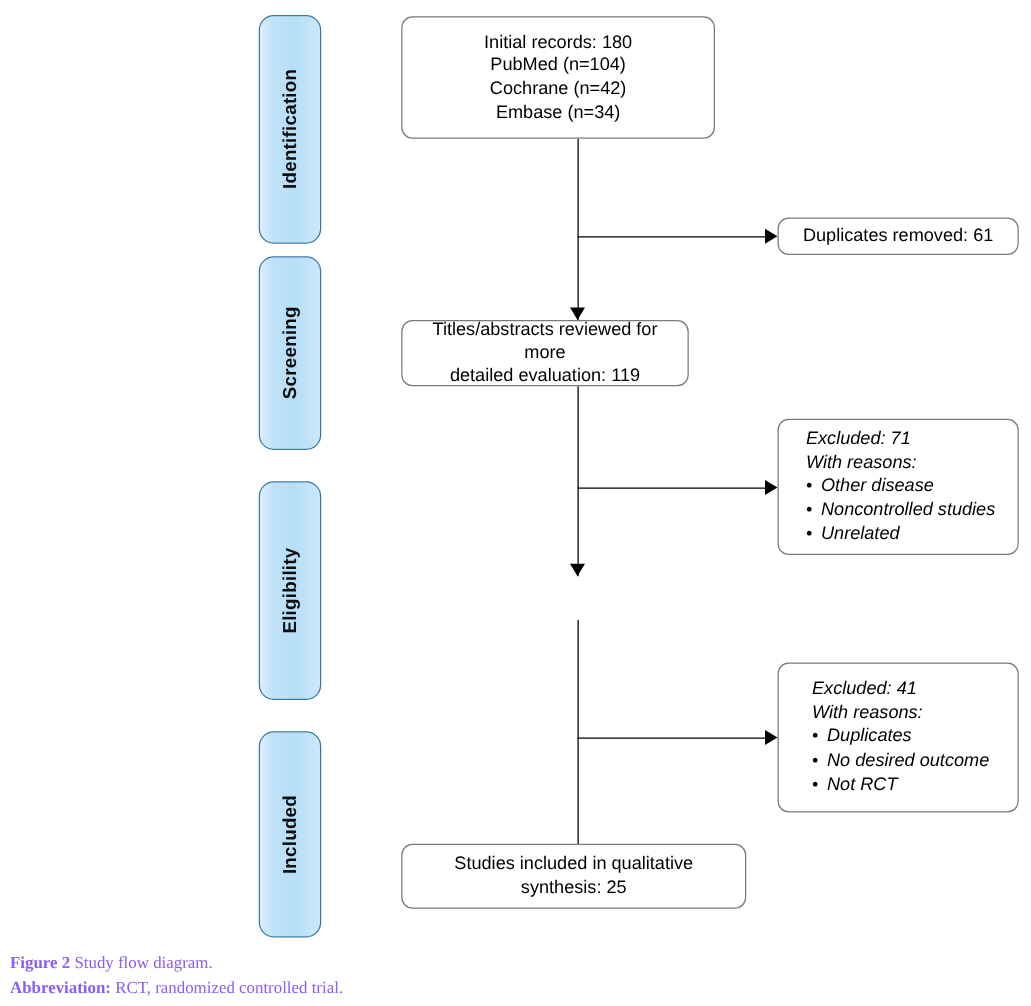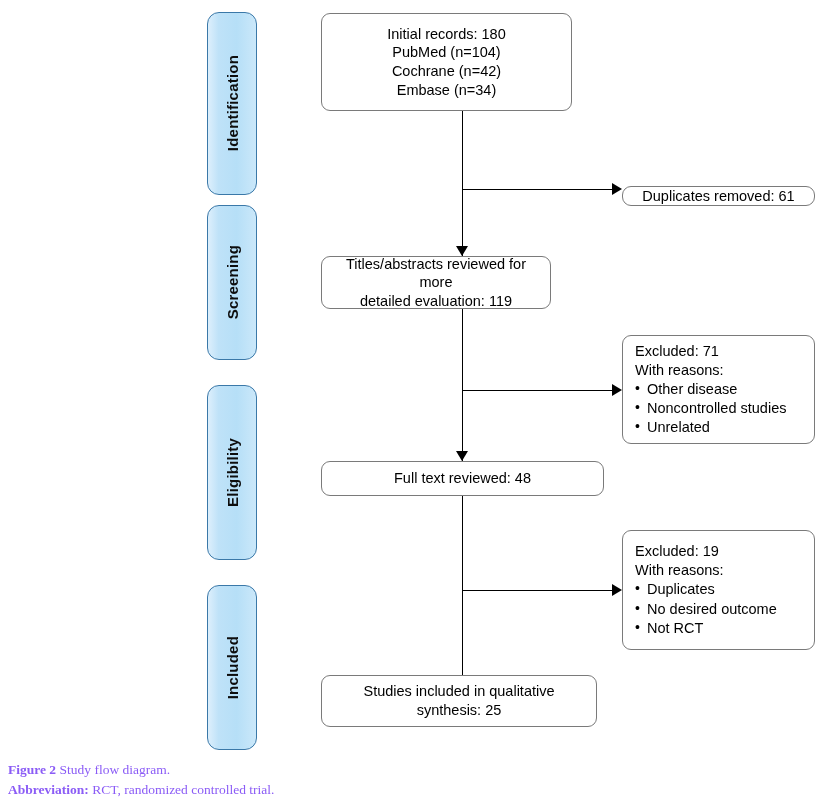--- a/index.html
+++ b/index.html
@@ -45,21 +45,21 @@
     justify-content:center;
     padding:4px 8px;
   }
   .flow-box .box-text{
     font-size:14.5px;
     line-height:1.28;
     text-align:center;
     white-space:pre-line;
     color:#000;
   }
-  .flow-box.left-aligned{justify-content:flex-start;}
+  .flow-box.left-aligned{justify-content:center;font-style:italic;}
 
   .excl-head{font-size:14.5px;line-height:1.32;white-space:pre-line;}
   .excl-list{list-style:none;margin:0;padding:0;}
   .excl-list li{
     font-size:14.5px;line-height:1.32;
     position:relative;padding-left:12px;white-space:nowrap;
   }
   .excl-list li::before{
     content:"\2022";
     position:absolute;left:0;top:-1px;font-size:14px;
@@ -130,48 +130,45 @@
   <div class="arrow-right" style="left:612px;top:584px;"></div>
   <div class="arrow-down" style="left:456px;top:685px;"></div>
 
   <div class="flow-box" style="left:321px;top:13px;width:251px;height:98px;">
     <span class="box-text">Initial records: 180
 PubMed (n=104)
 Cochrane (n=42)
 Embase (n=34)</span>
   </div>
 
-  <div class="flow-box" style="left:622px;top:186px;width:193px;height:20px;">
+  <div class="flow-box" style="left:622px;top:174px;width:193px;height:30px;">
     <span class="box-text">Duplicates removed: 61</span>
   </div>
 
   <div class="flow-box" style="left:321px;top:256px;width:230px;height:53px;">
     <span class="box-text">Titles/abstracts reviewed for more
 detailed evaluation: 119</span>
   </div>
 
   <div class="flow-box left-aligned" style="left:622px;top:335px;width:193px;height:109px;padding-left:12px;">
     <div>
       <div class="excl-head">Excluded: 71
 With reasons:</div>
       <ul class="excl-list">
         <li>Other disease</li>
         <li>Noncontrolled studies</li>
         <li>Unrelated</li>
       </ul>
     </div>
   </div>
 
-  <div class="flow-box" style="left:321px;top:461px;width:283px;height:35px;">
-    <span class="box-text">Full text reviewed: 48</span>
-  </div>
 
   <div class="flow-box left-aligned" style="left:622px;top:530px;width:193px;height:120px;padding-left:12px;">
     <div>
-      <div class="excl-head">Excluded: 19
+      <div class="excl-head">Excluded: 41
 With reasons:</div>
       <ul class="excl-list">
         <li>Duplicates</li>
         <li>No desired outcome</li>
         <li>Not RCT</li>
       </ul>
     </div>
   </div>
 
   <div class="flow-box" style="left:321px;top:675px;width:276px;height:52px;">

